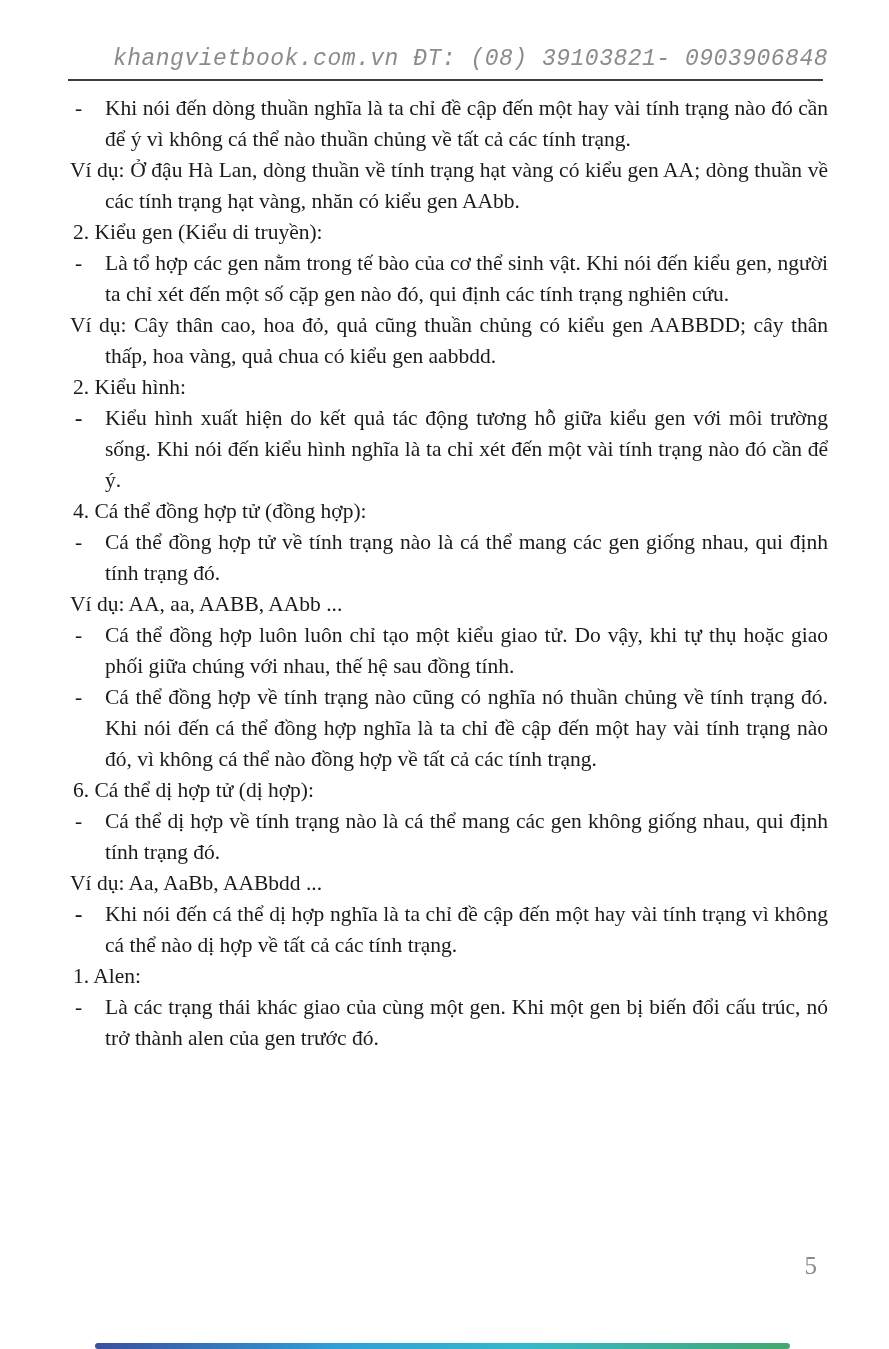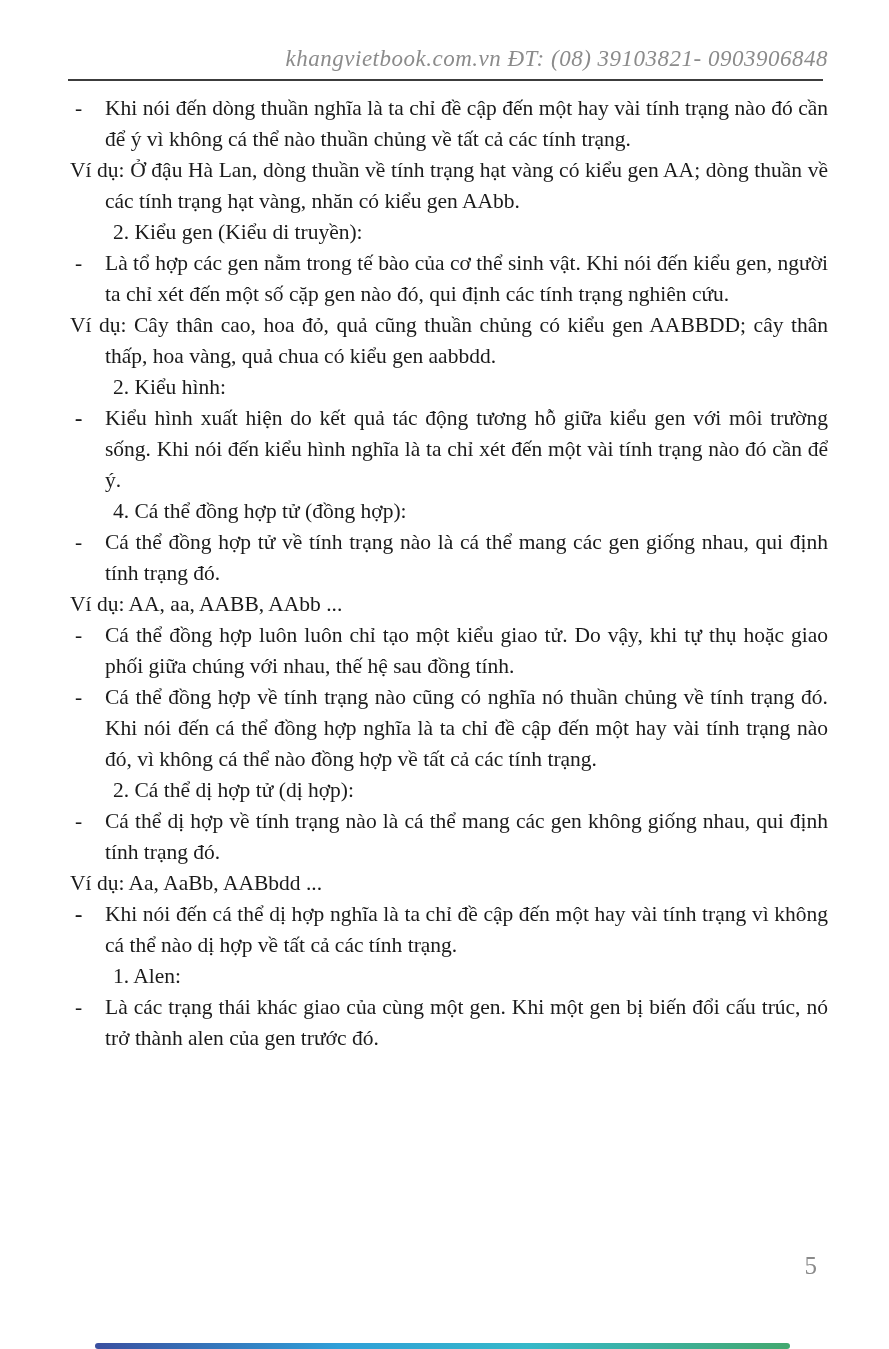--- a/index.html
+++ b/index.html
@@ -15,20 +15,21 @@
     position: absolute;
     left: 70px;
     width: 758px;
     top: 46px;
     text-align: right;
     font-style: italic;
     font-size: 23px;
     color: #8b8b8b;
     letter-spacing: 0.5px;
     white-space: nowrap;
+    font-family: Liberation Mono, monospace;
   }
   .header-rule {
     position: absolute;
     left: 68px;
     width: 755px;
     top: 79px;
     height: 2px;
     background: #3c3c3c;
   }
   .content {
@@ -37,21 +38,21 @@
     width: 758px;
     top: 93px;
     font-size: 21.5px;
     line-height: 31px;
     color: #1b1b1b;
   }
   .para { margin: 0; text-align: justify; }
   .para.dash { position: relative; padding-left: 35px; }
   .para.dash .marker { position: absolute; left: 5px; }
   .para.example { padding-left: 35px; text-indent: -35px; }
-  .para.heading { padding-left: 3px; text-align: left; margin-left: 40px; }
+  .para.heading { padding-left: 3px; text-align: left; }
   .page-number {
     position: absolute;
     top: 1252px;
     right: 72px;
     font-size: 25px;
     color: #8a8a8a;
   }
   .gradient-bar {
     position: absolute;
     left: 95px;
@@ -76,21 +77,21 @@
       <p class="para dash"><span class="marker">-</span><span>Là tổ hợp các gen nằm trong tế bào của cơ thể sinh vật. Khi nói đến kiểu gen, người ta chỉ xét đến một số cặp gen nào đó, qui định các tính trạng nghiên cứu.</span></p>
       <p class="para example"><span>Ví dụ: </span><span>Cây thân cao, hoa đỏ, quả cũng thuần chủng có kiểu gen AABBDD; cây thân thấp, hoa vàng, quả chua có kiểu gen aabbdd.</span></p>
       <p class="para heading">2. Kiểu hình:</p>
       <p class="para dash"><span class="marker">-</span></p>
       <p class="para dash"><span class="marker">-</span><span>Kiểu hình xuất hiện do kết quả tác động tương hỗ giữa kiểu gen với môi trường sống. Khi nói đến kiểu hình nghĩa là ta chỉ xét đến một vài tính trạng nào đó cần để ý.</span></p>
       <p class="para heading">4. Cá thể đồng hợp tử (đồng hợp):</p>
       <p class="para dash"><span class="marker">-</span><span>Cá thể đồng hợp tử về tính trạng nào là cá thể mang các gen giống nhau, qui định tính trạng đó.</span></p>
       <p class="para example"><span>Ví dụ: </span><span>AA, aa, AABB, AAbb ...</span></p>
       <p class="para dash"><span class="marker">-</span><span>Cá thể đồng hợp luôn luôn chỉ tạo một kiểu giao tử. Do vậy, khi tự thụ hoặc giao phối giữa chúng với nhau, thế hệ sau đồng tính.</span></p>
       <p class="para dash"><span class="marker">-</span><span>Cá thể đồng hợp về tính trạng nào cũng có nghĩa nó thuần chủng về tính trạng đó. Khi nói đến cá thể đồng hợp nghĩa là ta chỉ đề cập đến một hay vài tính trạng nào đó, vì không cá thể nào đồng hợp về tất cả các tính trạng.</span></p>
-      <p class="para heading">2. Cá thể dị hợp tử (dị hợp):</p>
+      <p class="para heading">6. Cá thể dị hợp tử (dị hợp):</p>
       <p class="para dash"><span class="marker">-</span><span>Cá thể dị hợp về tính trạng nào là cá thể mang các gen không giống nhau, qui định tính trạng đó.</span></p>
       <p class="para example"><span>Ví dụ: </span><span>Aa, AaBb, AABbdd ...</span></p>
       <p class="para dash"><span class="marker">-</span></p>
       <p class="para dash"><span class="marker">-</span><span>Khi nói đến cá thể dị hợp nghĩa là ta chỉ đề cập đến một hay vài tính trạng vì không cá thể nào dị hợp về tất cả các tính trạng.</span></p>
       <p class="para heading">1. Alen:</p>
       <p class="para dash"><span class="marker">-</span><span>Là các trạng thái khác giao của cùng một gen. Khi một gen bị biến đổi cấu trúc, nó trở thành alen của gen trước đó.</span></p>
     </main>
 
   <div class="page-number">5</div>
 

